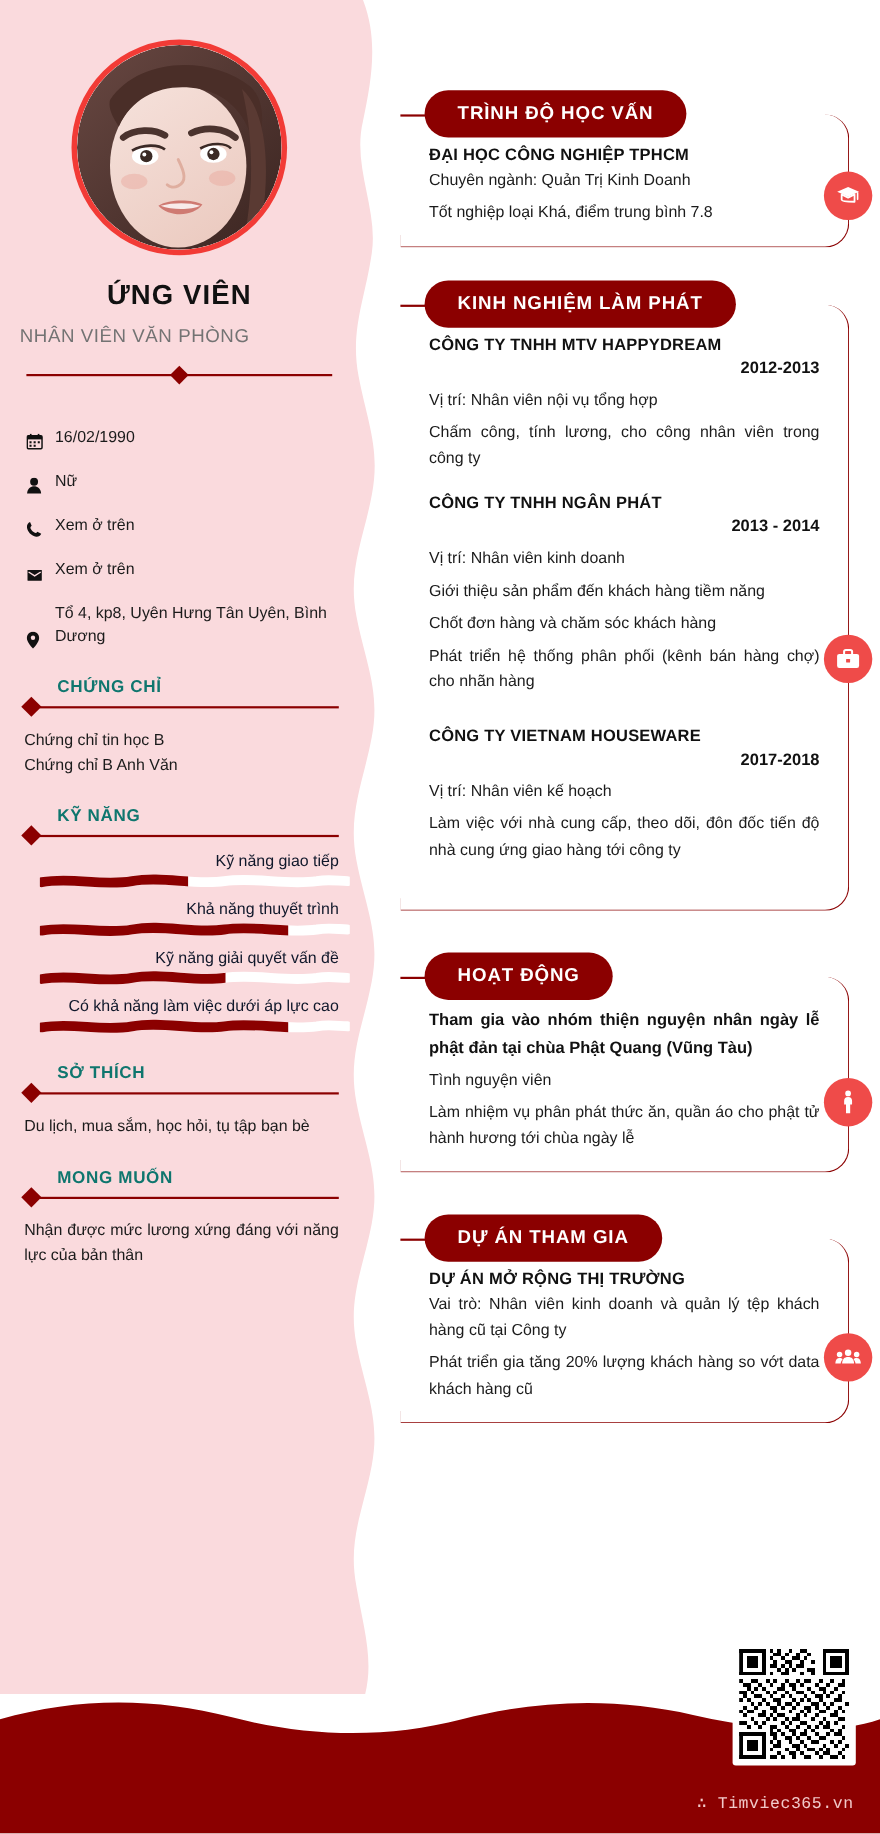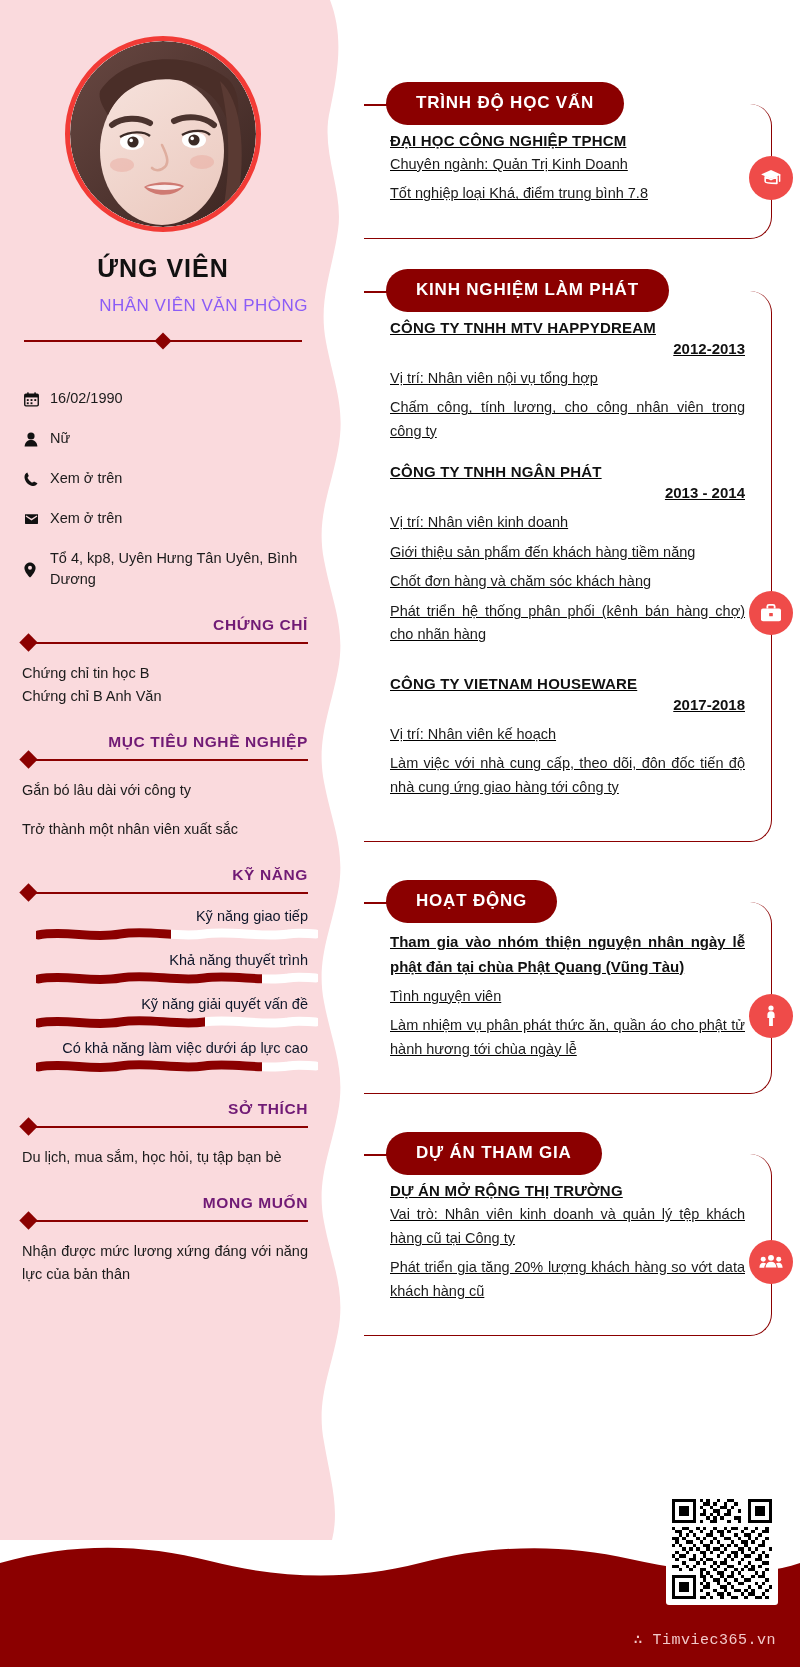--- a/index.html
+++ b/index.html
@@ -60,23 +60,23 @@
   
   .cand-name {
     text-align: center;
     font-size: 25px;
     font-weight: bold;
     color: #111;
     letter-spacing: 1px;
     margin-top: 22px;
   }
   .cand-title {
-    text-align: right;
+    text-align: left;
     font-size: 17px;
-    color: #8b5cf6;
+    color: #737373;
     letter-spacing: 0.5px;
     margin-top: 13px;
   }
   .name-div {
     position: relative;
     height: 14px;
     margin: 18px 6px 0 6px;
   }
   .name-div .ln {
     position: absolute;
@@ -93,21 +93,21 @@
     transform: rotate(45deg);
   }
 
   
   .contact {
     margin-top: 40px;
     padding-left: 6px;
   }
   .crow {
     display: flex;
-    align-items: center;
+    align-items: flex-end;
     margin-bottom: 19px;
     font-size: 14.5px;
     color: #1b1b1b;
     line-height: 1.45;
   }
   .crow .ci {
     width: 26px;
     flex: 0 0 26px;
     padding-top: 1px;
     color: #111;
@@ -118,24 +118,24 @@
   
   .lsec { margin-top: 26px; padding-left: 4px; }
   .lsec-head {
     position: relative;
     height: 34px;
     margin-bottom: 6px;
   }
   .lsec-head .ttl {
     position: absolute;
     left: 0; right: 0; top: 0;
-    text-align: right;
+    text-align: left;
     font-size: 15.5px;
     font-weight: bold;
-    color: #701a75;
+    color: #0f766e;
     letter-spacing: 0.6px;
     padding-left: 30px;
   }
   .lsec-head .ln {
     position: absolute;
     left: 14px; right: 0; bottom: 6px;
     height: 2px;
     background: #8B0000;
   }
   .lsec-head .dia {
@@ -181,23 +181,22 @@
   .rsec {
     position: relative;
     margin: 0 28px 0 12px;
   }
   .rsec-card {
     position: relative;
     border: 1.6px solid #8B0000;
     border-left: none;
     border-top: none;
     border-radius: 0 22px 22px 0;
-    padding: 28px 26px 26px 26px;
+    padding: 28px 26px 12px 26px;
     min-height: 60px;
-    text-decoration: underline;
   }
   .rsec-card::before {
     content: "";
     position: absolute;
     left: 0; top: 0;
     width: 34px; height: 1.6px;
     background: #8B0000;
   }
   .rsec-pill {
     position: absolute;
@@ -429,31 +428,20 @@
           <div class="ln"></div>
             <div class="dia"></div>
           <div class="ttl">CHỨNG CHỈ</div>
         </div>
         <div class="lsec-body">
           <p>Chứng chỉ tin học B</p>
           <p>Chứng chỉ B Anh Văn</p>
         </div>
       </div>
 
-      <div class="lsec">
-        <div class="lsec-head">
-          <div class="ln"></div>
-            <div class="dia"></div>
-          <div class="ttl">MỤC TIÊU NGHỀ NGHIỆP</div>
-        </div>
-        <div class="lsec-body">
-          <p class="sp">Gắn bó lâu dài với công ty</p>
-          <p>Trở thành một nhân viên xuất sắc</p>
-        </div>
-      </div>
 
       <div class="lsec">
         <div class="lsec-head">
           <div class="ln"></div>
             <div class="dia"></div>
           <div class="ttl">KỸ NĂNG</div>
         </div>
         <div class="skill">
           <div class="skill-label">Kỹ năng giao tiếp</div>
           <div class="skill-bar">

